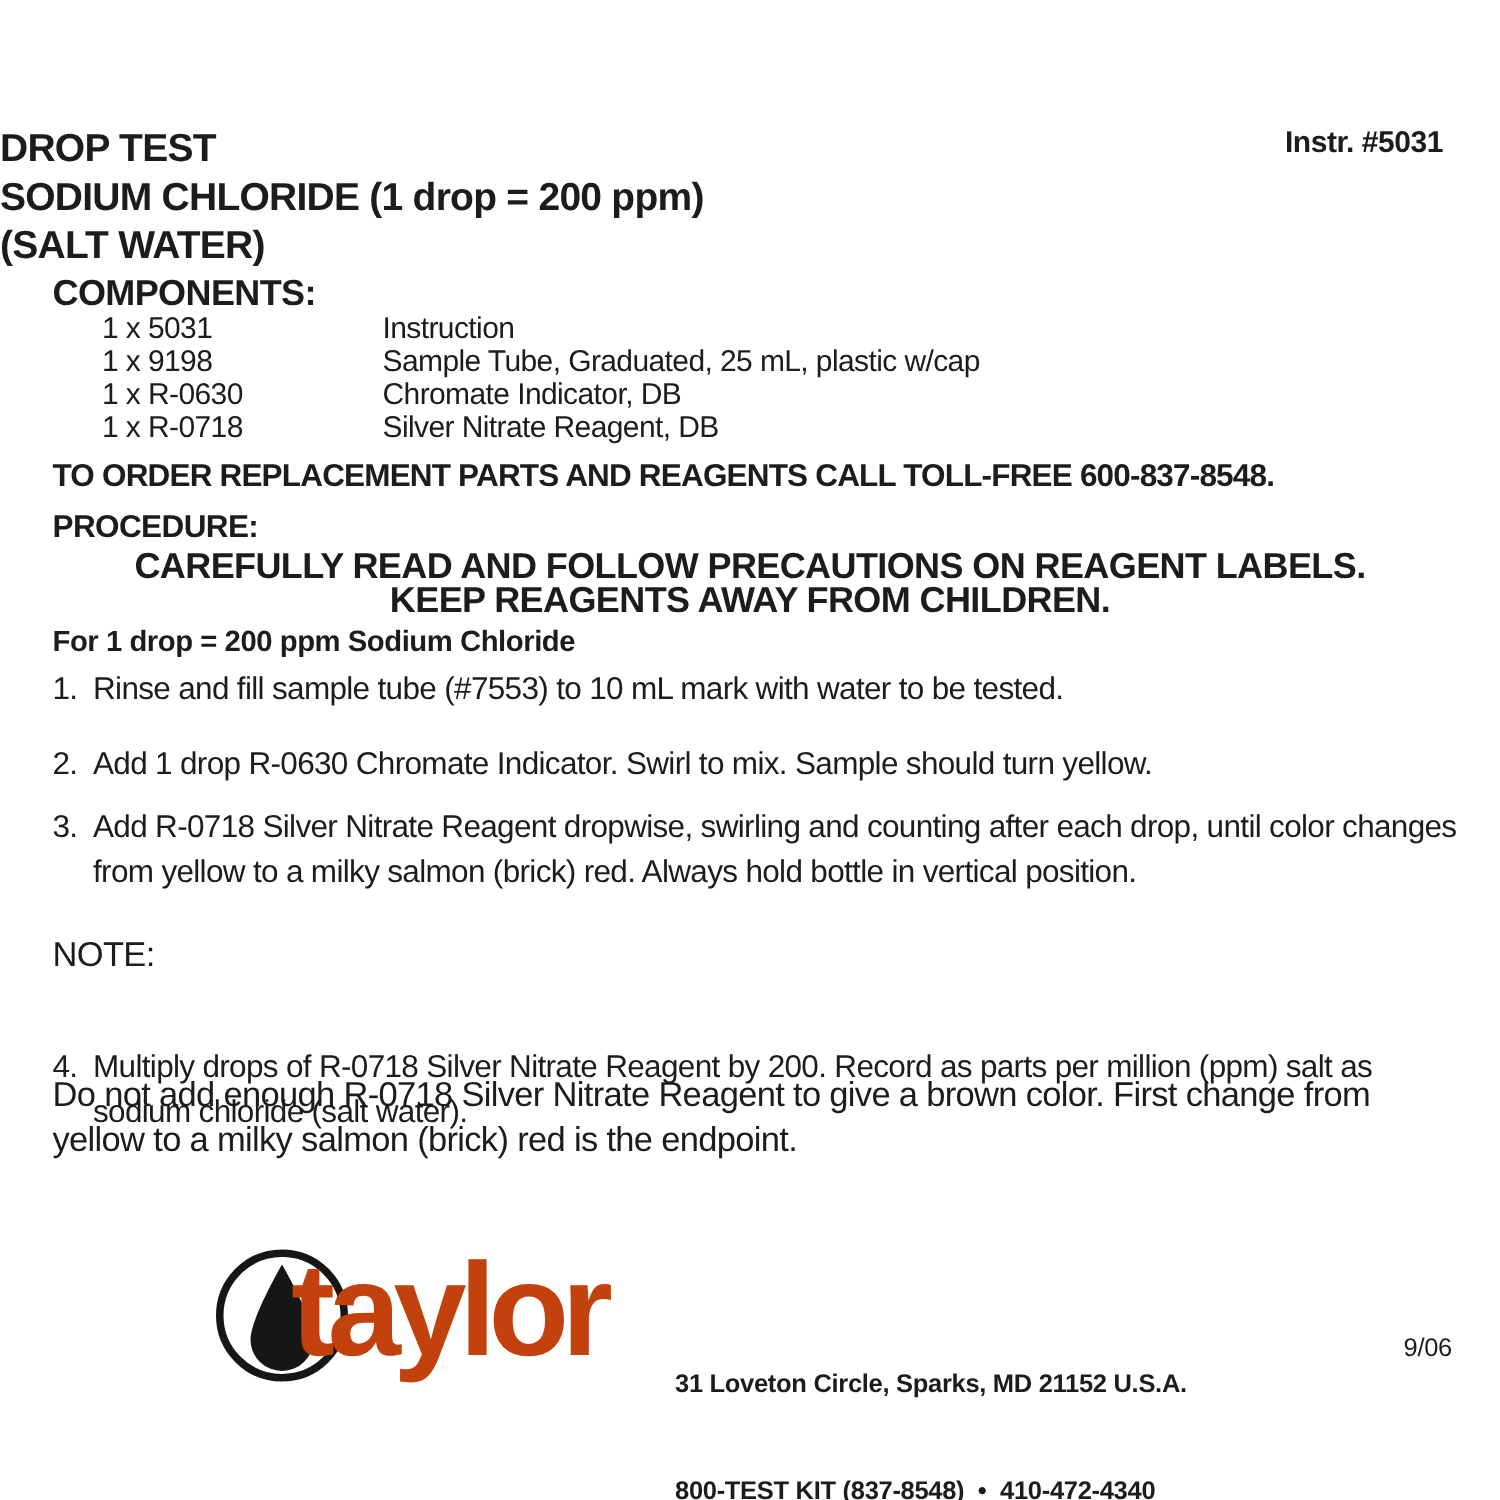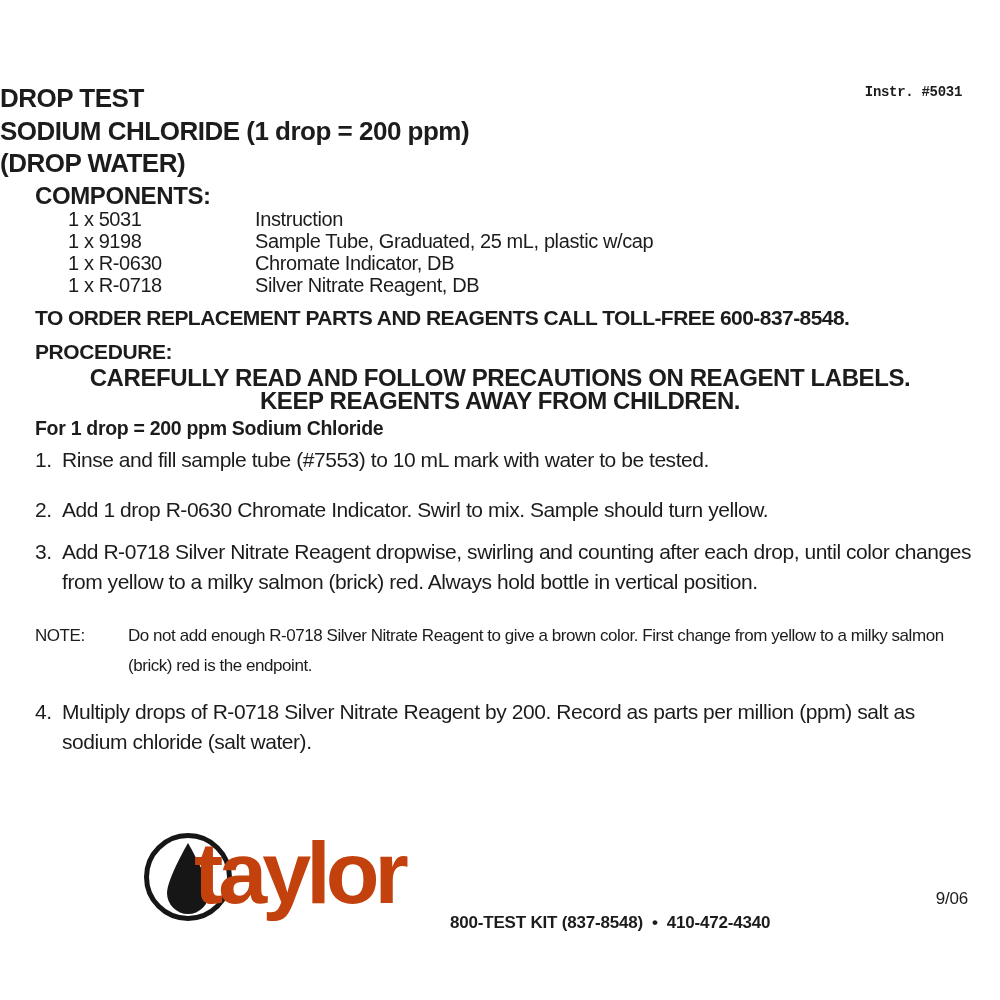--- a/index.html
+++ b/index.html
@@ -3,21 +3,21 @@
 <meta charset="utf-8">
 <style>
   html,body{margin:0;padding:0;background:#ffffff;}
   .page{
     position:relative;width:1000px;height:1000px;background:#ffffff;
     font-family:"Liberation Sans","DejaVu Sans",sans-serif;
     color:#1c1c1c;overflow:hidden;
   }
   .instr-no{
     position:absolute;top:84px;right:38px;
-    font-size:14px;font-weight:bold;letter-spacing:-0.3px;font-family:Liberation Mono, monospace;
+    font-size:20px;font-weight:bold;letter-spacing:-0.3px;
   }
   .title-block{
     position:absolute;top:82px;left:0;width:1000px;
     text-align:left;font-size:26px;font-weight:bold;
     line-height:32.5px;letter-spacing:-0.5px;
   }
   .components-heading{
     position:absolute;top:182px;left:35px;
     font-size:24px;font-weight:bold;letter-spacing:-0.4px;
   }
@@ -48,21 +48,21 @@
     font-size:21px;line-height:30px;letter-spacing:-0.45px;
   }
   .step-num{flex:0 0 27px;width:27px;}
   .step-text{flex:1;}
   .step-1{top:445px;}
   .step-2{top:495px;}
   .step-3{top:537px;}
   .step-4{top:697px;}
   .note{
     position:absolute;top:621px;left:35px;right:28px;display:flex;
-    font-size:17px;line-height:30px;letter-spacing:-0.45px;
+    font-size:23px;line-height:30px;letter-spacing:-0.45px;flex-direction:column;
   }
   .note-label{flex:0 0 93px;width:93px;}
   .note-text{flex:1;}
   .footer-logo{position:absolute;top:830px;left:142px;width:300px;height:100px;}
   .logo-mark{position:absolute;top:0;left:0;}
   .logo-word{
     position:absolute;top:-22px;left:52px;
     font-size:88px;font-weight:bold;letter-spacing:-5px;
     color:#c2410c;line-height:130px;
   }
@@ -78,21 +78,21 @@
 </head>
 <body>
 
 <div class="page">
 
   <div class="instr-no">Instr. #5031</div>
 
   <div class="title-block">
     <div>DROP TEST</div>
     <div>SODIUM CHLORIDE (1 drop = 200 ppm)</div>
-    <div>(DROP WATER)</div>
+    <div>(SALT WATER)</div>
   </div>
 
   <div class="components-heading">COMPONENTS:</div>
 
   <div class="components-table">
     <div class="comp-row">
       <span class="comp-qty">1 x 5031</span>
       <span class="comp-desc">Instruction</span>
     </div>
     <div class="comp-row">
@@ -149,18 +149,19 @@
     <span class="logo-mark">
       <svg width="92" height="94" viewBox="0 0 92 94" aria-hidden="true">
         <circle cx="46" cy="47" r="41.5" fill="none" stroke="#161616" stroke-width="5"></circle>
         <path d="M46 13 C46 13 25 49 25 63 a21 21 0 0 0 42 0 C67 49 46 13 46 13 Z" fill="#161616"></path>
       </svg>
     </span>
     <span class="logo-word">taylor</span>
   </div>
 
   <div class="footer-address">
+    <div>31 Loveton Circle, Sparks, MD 21152 U.S.A.</div>
     <div>800-TEST KIT (837-8548)  •  410-472-4340</div>
   </div>
 
   <div class="date-code">9/06</div>
 
 </div>
 
 </body></html>

